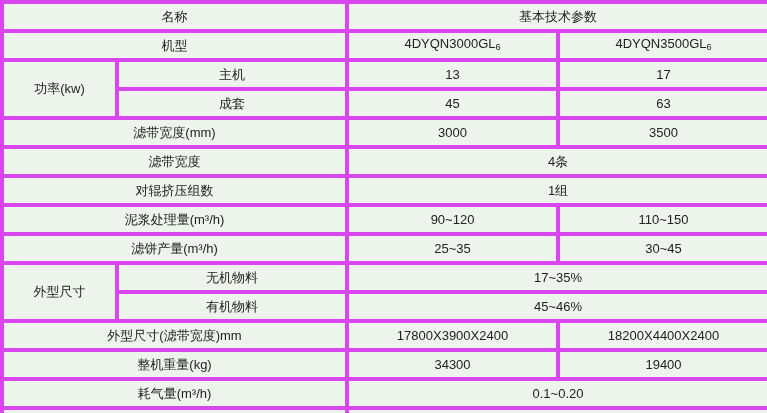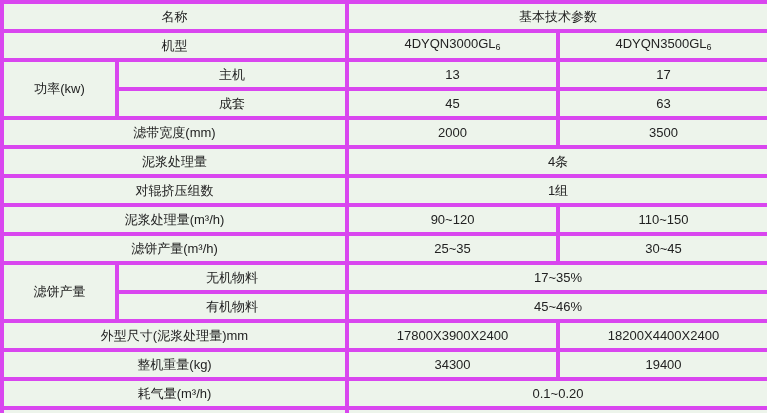--- a/index.html
+++ b/index.html
@@ -71,26 +71,26 @@
       <td>17</td>
     </tr>
     <tr>
       <td>成套</td>
       <td>45</td>
       <td>63</td>
     </tr>
 
     <tr>
       <td colspan="2">滤带宽度(mm)</td>
-      <td>2000</td>
+      <td>3000</td>
       <td>3500</td>
     </tr>
 
     <tr>
-      <td colspan="2">泥浆处理量</td>
+      <td colspan="2">滤带宽度</td>
       <td colspan="2">4条</td>
     </tr>
 
     <tr>
       <td colspan="2">对辊挤压组数</td>
       <td colspan="2">1组</td>
     </tr>
 
     <tr>
       <td colspan="2">泥浆处理量(m³/h)</td>
@@ -98,31 +98,31 @@
       <td>110~150</td>
     </tr>
 
     <tr>
       <td colspan="2">滤饼产量(m³/h)</td>
       <td>25~35</td>
       <td>30~45</td>
     </tr>
 
     <tr>
-      <td rowspan="2">滤饼产量</td>
+      <td rowspan="2">外型尺寸</td>
       <td>无机物料</td>
       <td colspan="2">17~35%</td>
     </tr>
     <tr>
       <td>有机物料</td>
       <td colspan="2">45~46%</td>
     </tr>
 
     <tr>
-      <td colspan="2">外型尺寸(泥浆处理量)mm</td>
+      <td colspan="2">外型尺寸(滤带宽度)mm</td>
       <td>17800X3900X2400</td>
       <td>18200X4400X2400</td>
     </tr>
 
     <tr>
       <td colspan="2">整机重量(kg)</td>
       <td>34300</td>
       <td>19400</td>
     </tr>
 

